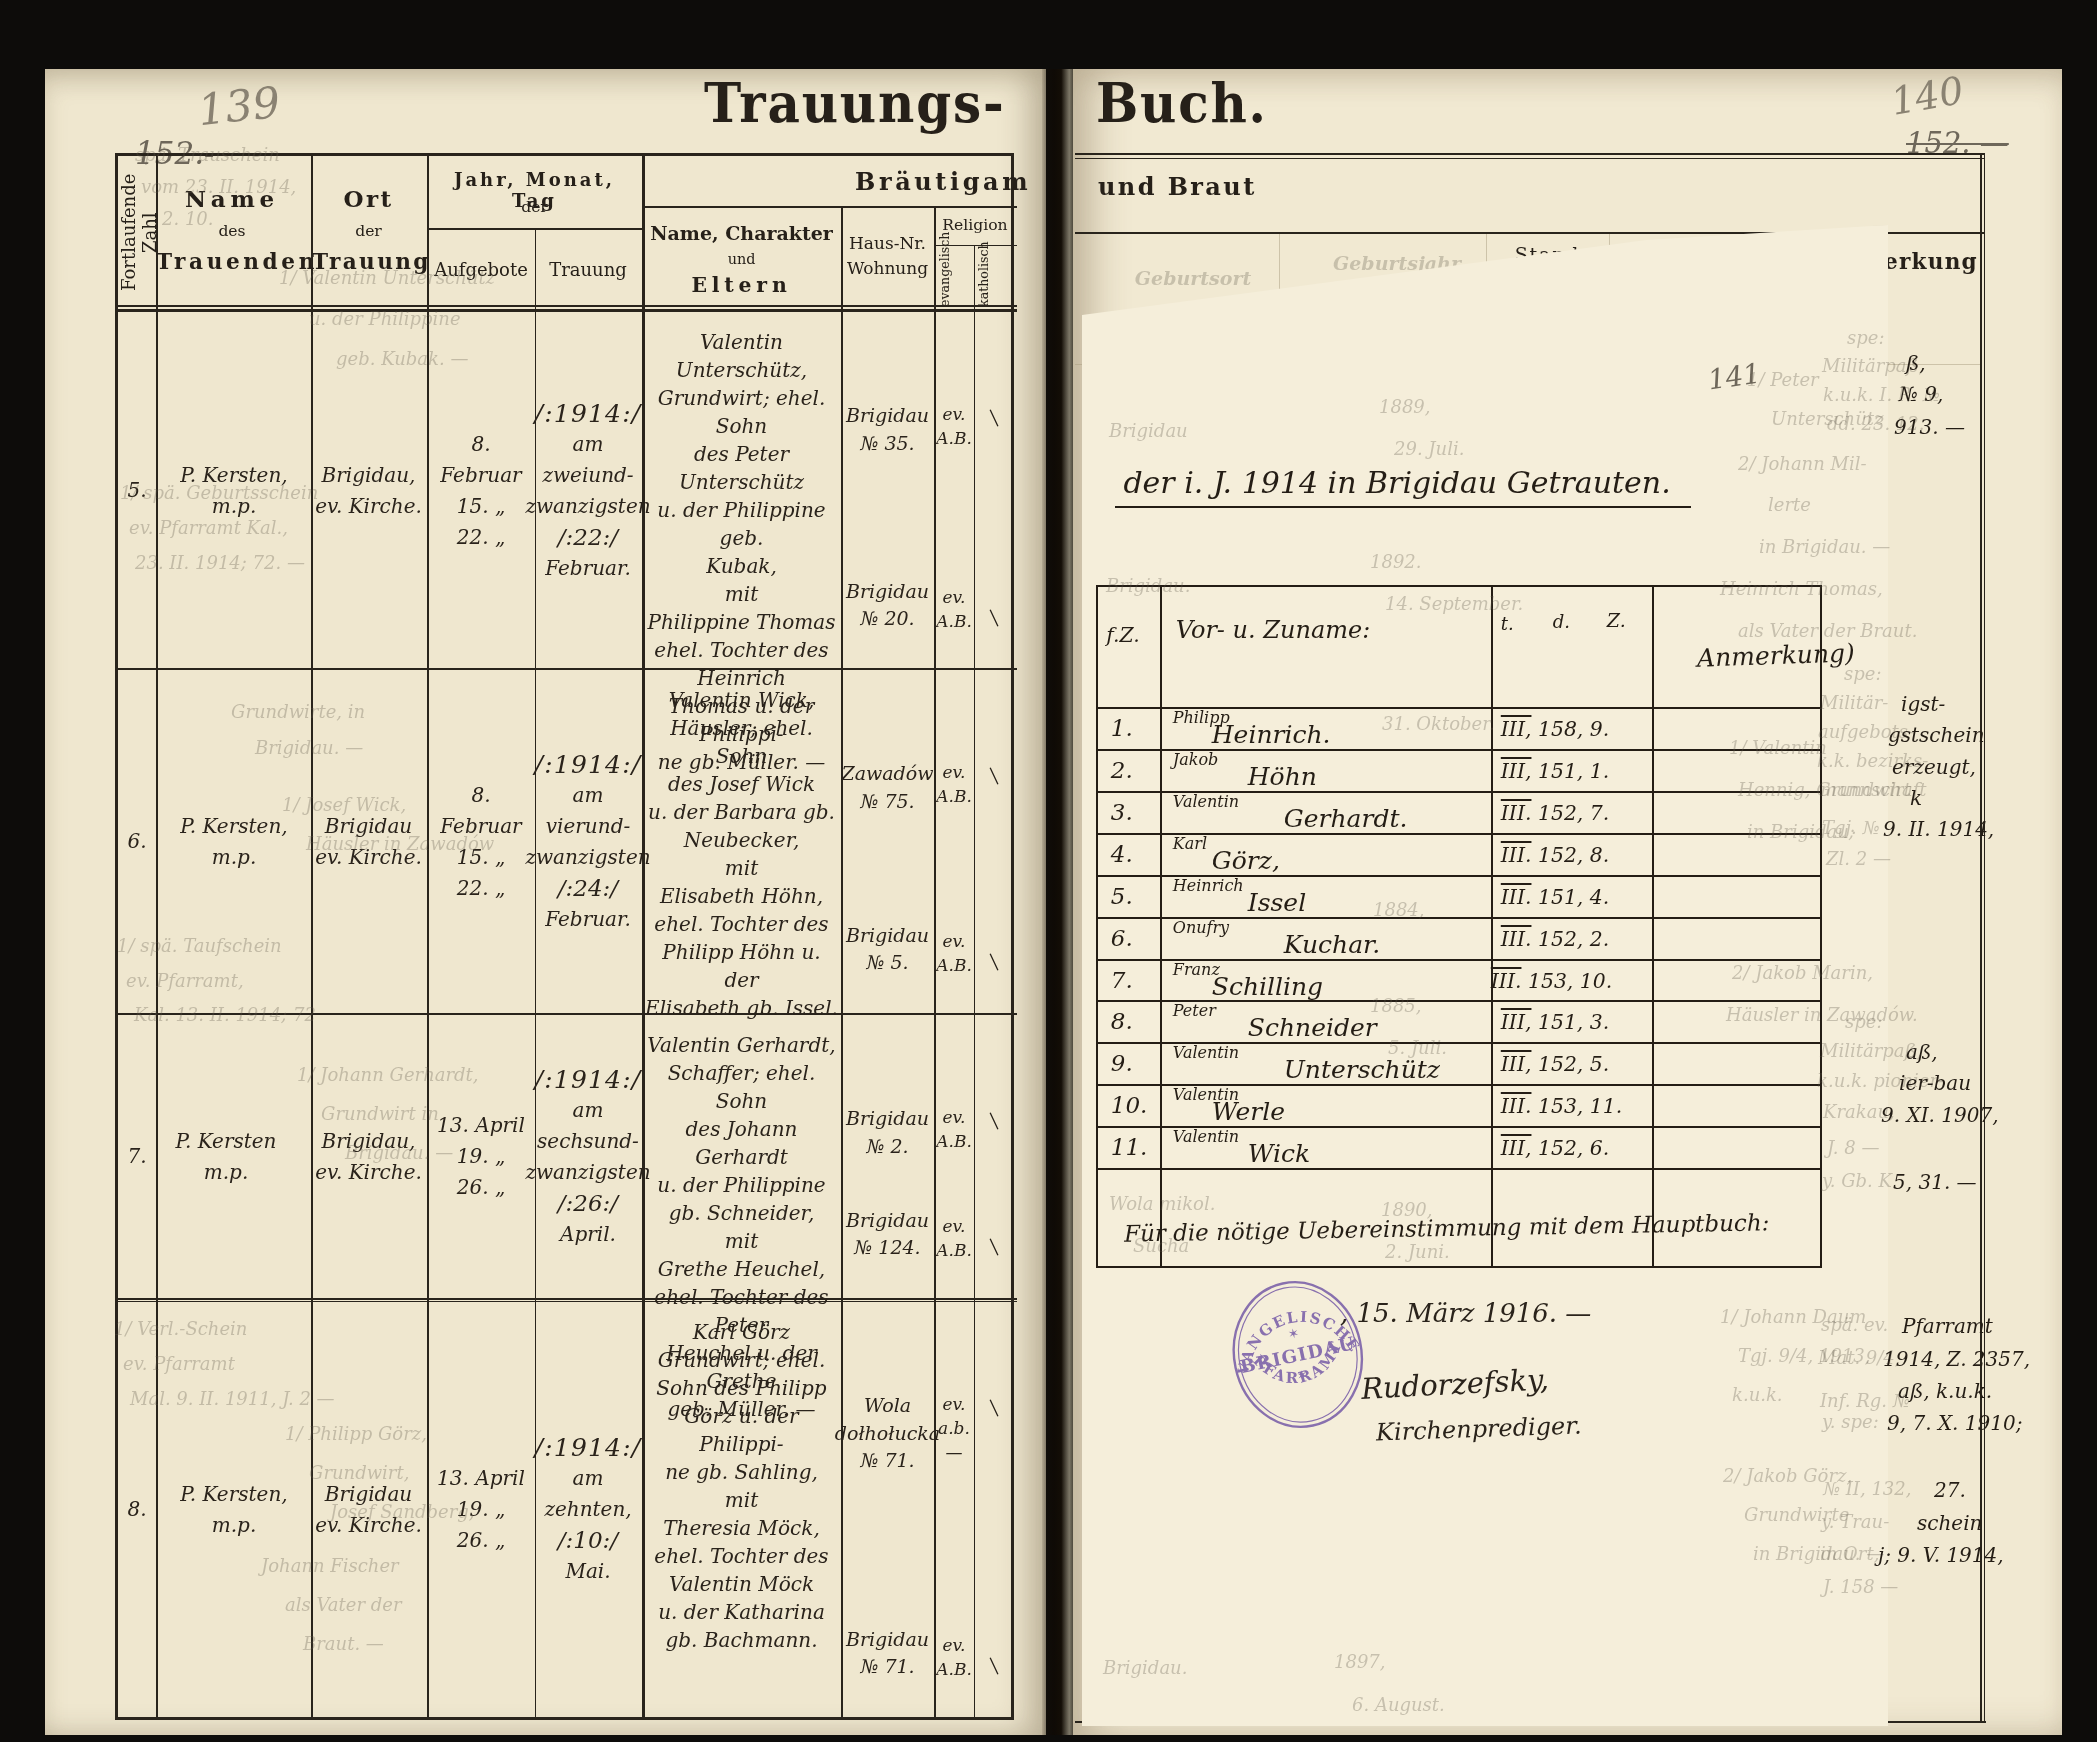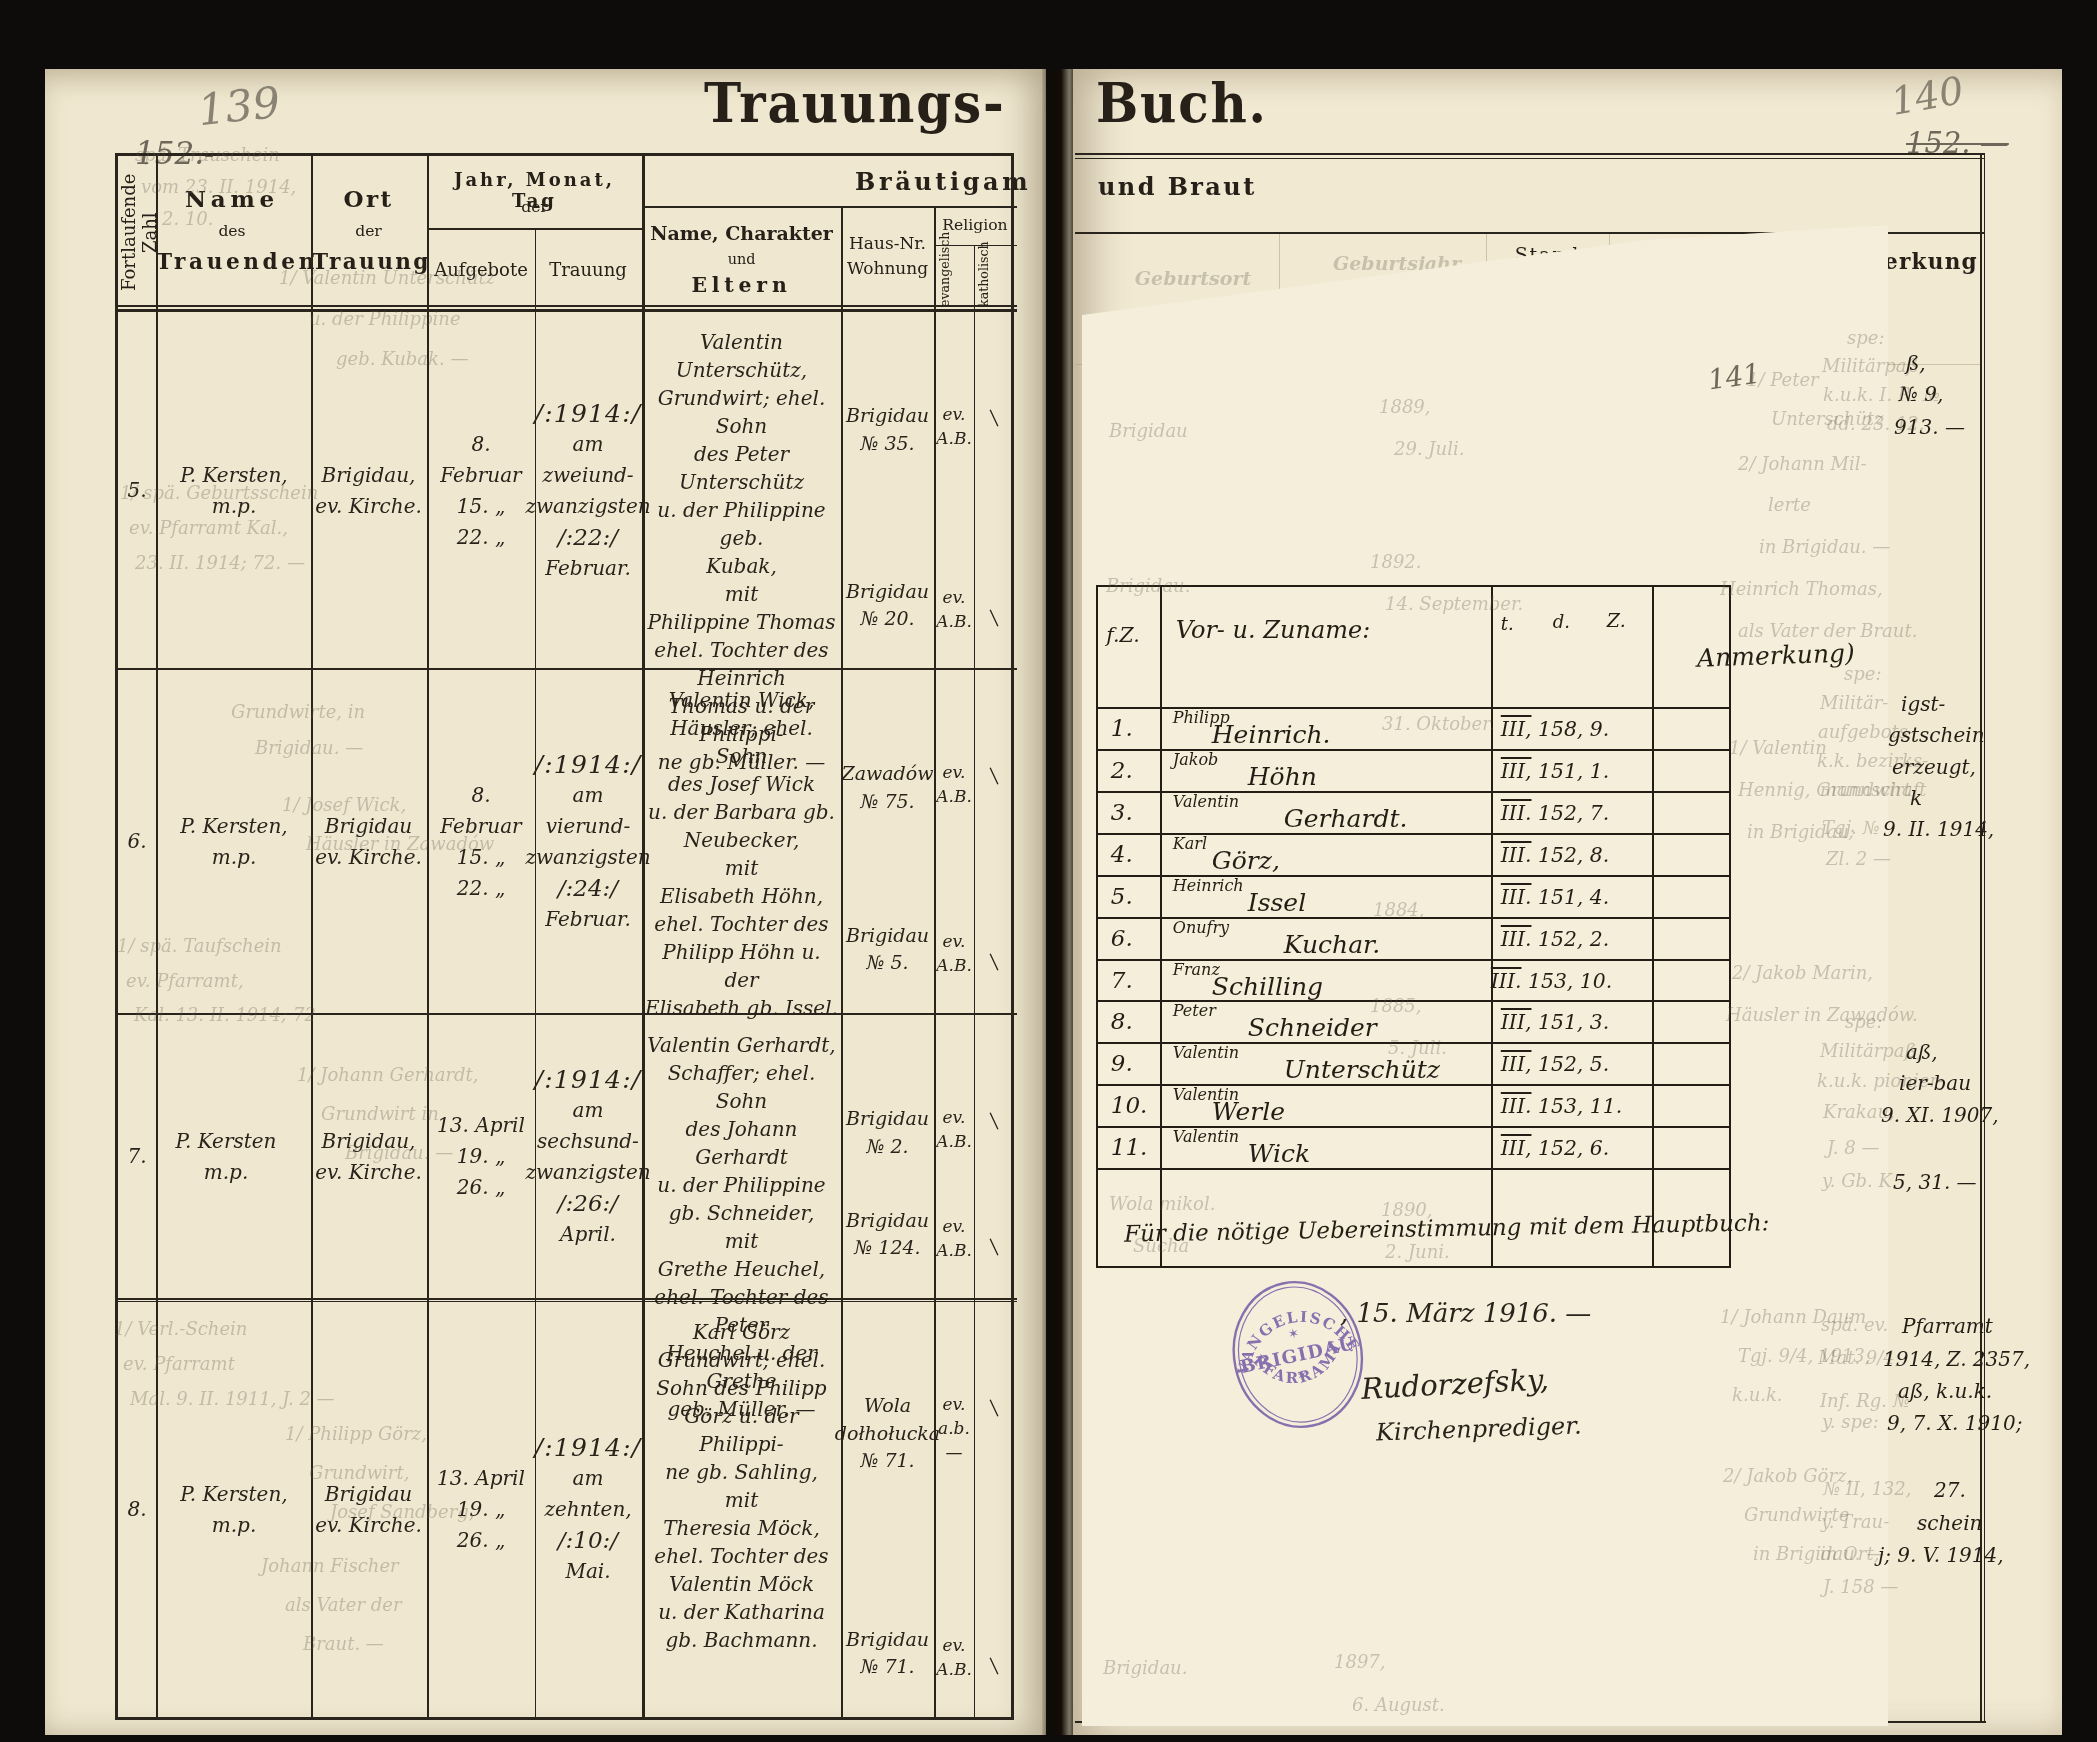--- a/index.html
+++ b/index.html
@@ -32,21 +32,21 @@
   .lcell.elt{justify-content:flex-start;padding-top:15.6px;box-sizing:border-box;}
   .lcell.elt div{line-height:28px;}
   .lcell.two{justify-content:space-between;padding:90px 0 36px 0;box-sizing:border-box;}
   .yr{font-size:25px !important;letter-spacing:1.2px;}
   .tie{font-size:27.6px;transform:rotate(65deg);}
   
   .overlay{position:absolute;left:9px;top:156px;width:806px;height:1501px;background:#f5eeda;
     clip-path:polygon(0 90px,70% 15px,100% 0,100% 100%,0 100%);
     box-shadow:3.6px 4.8px 10.8px rgba(50,35,15,.35);}
   .heading{position:absolute;font-style:italic;white-space:nowrap;color:#241d15;border-bottom:2.4px solid #241d15;padding:0 20.4px 6px 8.4px;}
-  .itable{position:absolute;left:13.8px;top:360px;width:635px;height:683px;border:2.4px solid #241d15;box-sizing:border-box;}
+  .itable{position:absolute;left:13.8px;top:360px;width:726px;height:683px;border:2.4px solid #241d15;box-sizing:border-box;}
   .icol{position:absolute;top:0;bottom:0;width:1.8px;background:#241d15;}
   .irowline{position:absolute;left:0;width:100%;height:1.8px;background:#241d15;}
   .icell{position:absolute;font-style:italic;color:#241d15;white-space:nowrap;}
   .iroman{text-decoration:overline;}
   .stampwrap{position:absolute;transform:rotate(-12deg);opacity:.88;}
 </style>
 </head>
 <body>
 
 <div class="stage">
@@ -410,20 +410,21 @@
     <div class="fline" style="left:206px;top:165px;width:1.2px;height:1486px;"></div>
     <div class="fline" style="left:413px;top:165px;width:1.2px;height:1486px;"></div>
     <div class="fline" style="left:536px;top:165px;width:1.2px;height:1486px;"></div>
     <div class="fline" style="left:751px;top:165px;width:1.2px;height:1486px;"></div>
     <div class="fline" style="left:1.8px;top:295px;width:905px;height:1.2px;"></div>
     <div class="line" style="left:907px;top:84px;width:1.8px;height:1570px;"></div>
     <div class="line" style="left:911px;top:84px;width:1.2px;height:1570px;"></div>
     <div class="line" style="left:1.8px;top:1652px;width:911px;height:2.4px;"></div>
 
     <div class="overlay">
+      <div class="heading" style="left:33px;top:240px;font-size:30px;">der i. J. 1914 in Brigidau Getrauten.</div>
       <div class="pencil" style="left:626px;top:135px;font-size:27.6px;transform:rotate(-8deg);color:#6e675a;">141</div>
 
       <div class="itable">
         <div class="icol" style="left:62px;"></div>
         <div class="icol" style="left:393px;"></div>
         <div class="icol" style="left:554px;"></div>
         <div class="irowline" style="top:120px;height:2.4px;"></div>
         <div class="icell" style="left:8.4px;top:36px;font-size:20.4px;">f.Z.</div>
         <div class="icell" style="left:78px;top:29px;font-size:24px;">Vor- u. Zuname:</div>
         <div class="icell" style="left:403px;top:26px;font-size:18px;">t.</div>

